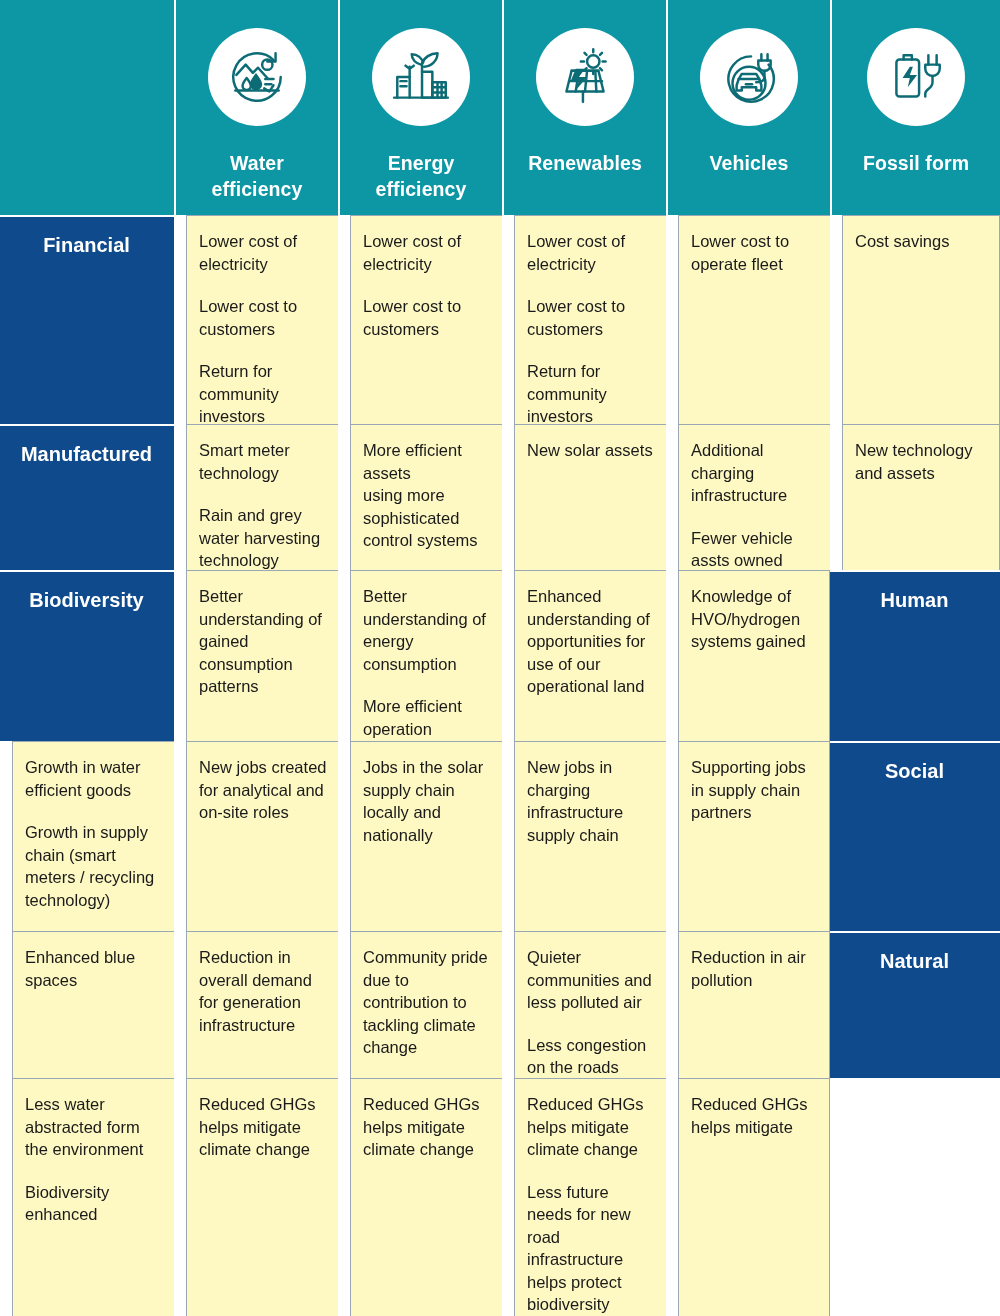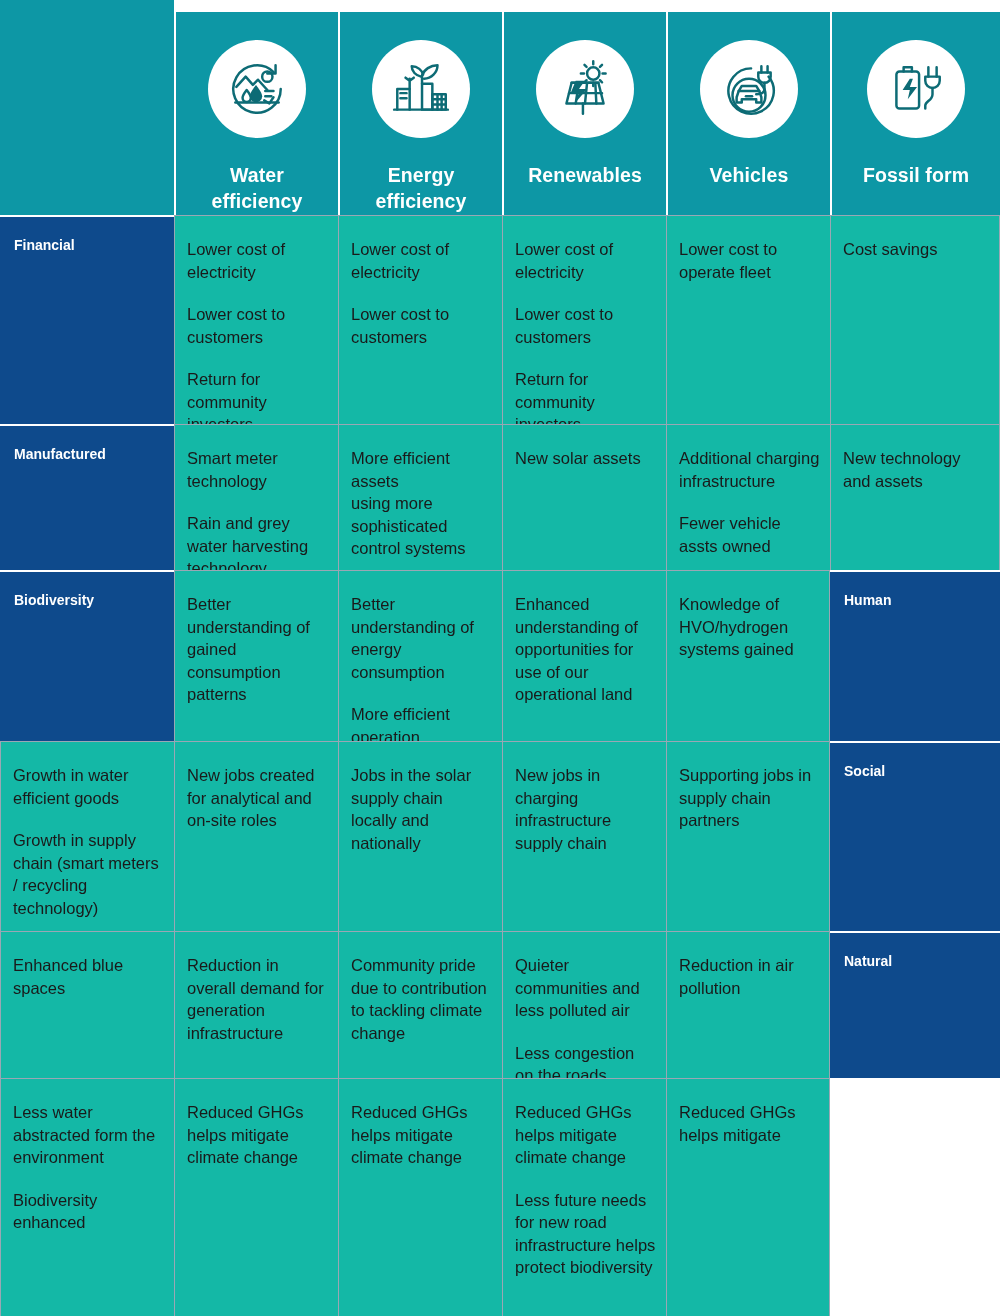--- a/index.html
+++ b/index.html
@@ -30,21 +30,20 @@
   .hdr-cell {
     background: #0d97a5;
     border-left: 2px solid #ffffff;
     display: flex;
     flex-direction: column;
     align-items: center;
     justify-content: flex-start;
     box-sizing: border-box;
     padding-top: 28px;
     position: relative;
-    margin-top: 12px;
   }
   .hdr-icon-circle {
     width: 98px;
     height: 98px;
     border-radius: 50%;
     background: #ffffff;
     display: flex;
     align-items: center;
     justify-content: center;
     flex: 0 0 auto;
@@ -63,38 +62,40 @@
     margin-top: 24px;
     letter-spacing: 0.1px;
     padding: 0 4px;
   }
 
   
   .rowlabel {
     background: #0e4a8c;
     color: #ffffff;
     font-weight: bold;
-    font-size: 14px;
+    font-size: 20px;
     line-height: 24px;
     padding: 16px 15px 0 14px;
     box-sizing: border-box;
     border-top: 2px solid #ffffff;
+    text-align: center;
   }
 
   
   .cell {
-    background: #14b8a6;
+    background: #fef9c3;
     border-top: 1px solid #9aa7b4;
     border-left: 1px solid #9aa7b4;
-    padding: 22px 10px 10px 12px;
+    padding: 14px 10px 10px 12px;
     box-sizing: border-box;
     font-size: 16.5px;
     line-height: 22.5px;
     color: #1a1a1a;
     overflow: hidden;
+    margin-left: 12px;
   }
   .cell.last-col {
     border-right: 1px solid #9aa7b4;
   }
   .cell p {
     margin: 0 0 20px 0;
   }
   .cell p:last-child {
     margin-bottom: 0;
   }

